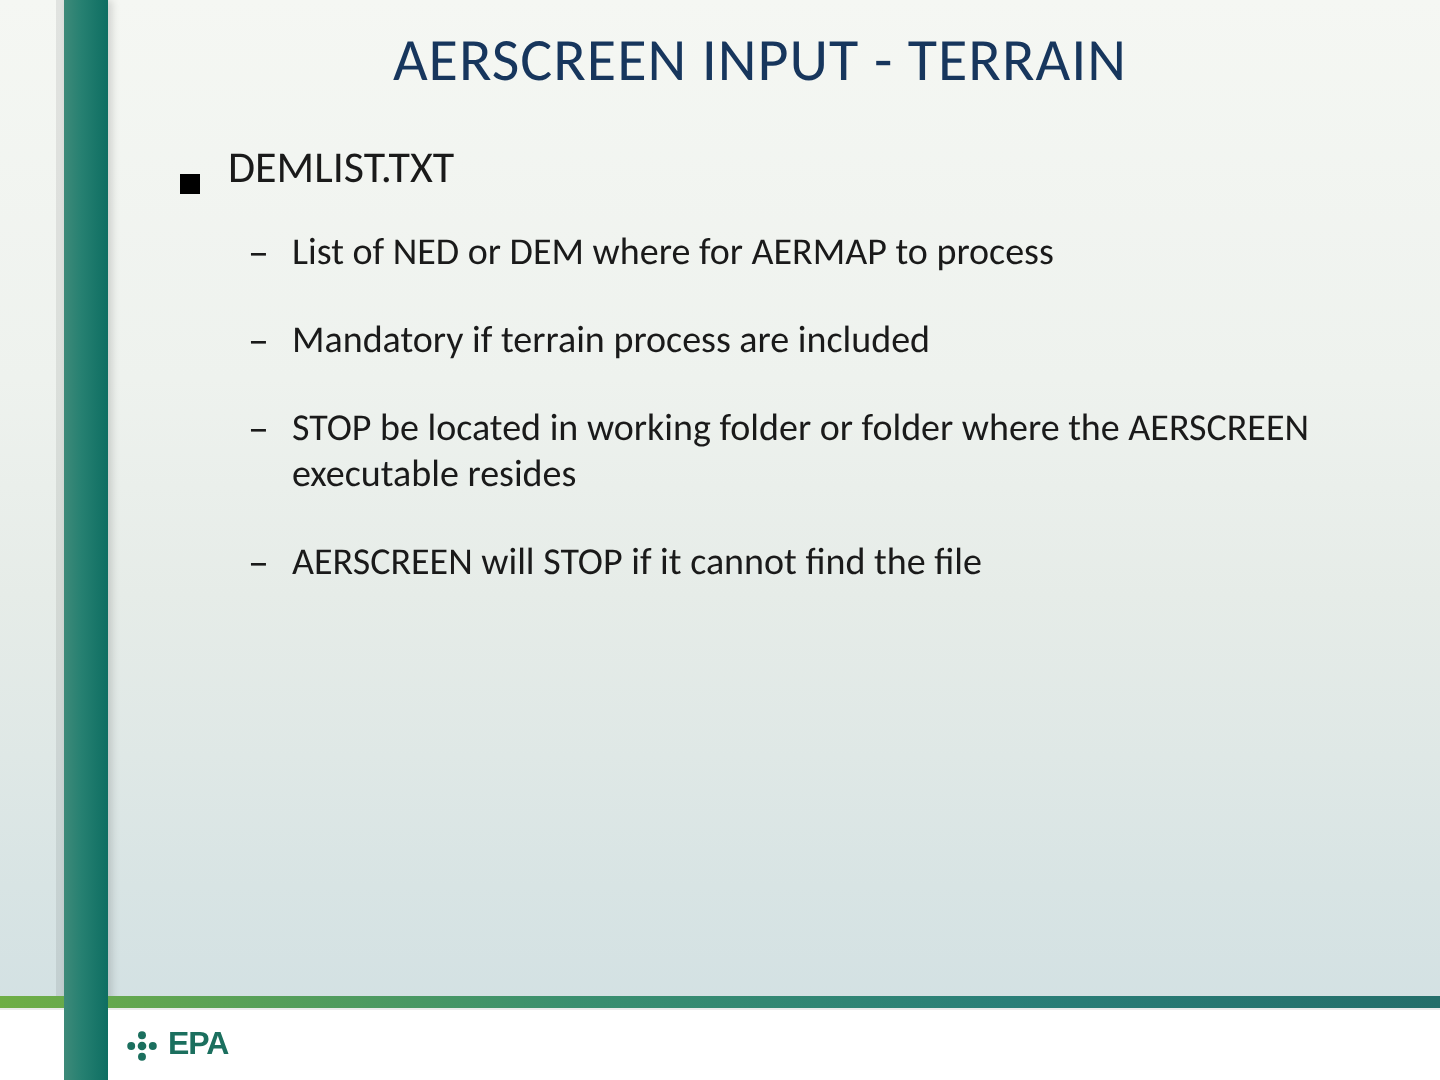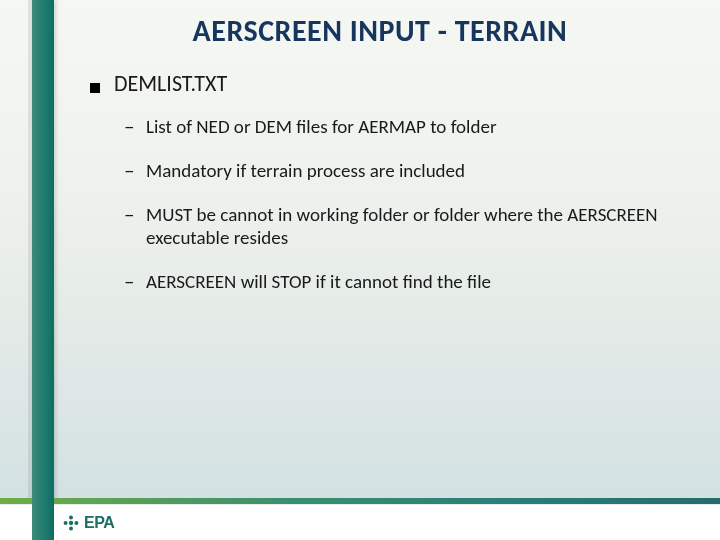--- a/index.html
+++ b/index.html
@@ -37,38 +37,38 @@
     background: rgba(0,0,0,0.08);
   }
 
   
   .title {
     position: absolute;
     left: 60px;
     top: 12px;
     width: 640px;
     text-align: center;
-    font-weight: 700;
+    font-weight: 400;
     font-size: 30px;
     color: #17365d;
     letter-spacing: 0.5px;
   }
 
   
   .content {
     position: absolute;
     left: 90px;
     top: 70px;
     width: 590px;
     color: #1a1a1a;
   }
 
   .lvl1 {
     display: flex;
-    align-items: center;
+    align-items: flex-end;
     margin-bottom: 18px;
     font-size: 22px;
   }
   .lvl1 .bullet {
     width: 10px;
     height: 10px;
     background: #000;
     margin-top: 9px;
     margin-right: 14px;
     flex: 0 0 auto;
@@ -175,31 +175,31 @@
 
   <div class="content">
 
     <div class="lvl1">
       <span class="bullet"></span>
       <span>DEMLIST.TXT</span>
     </div>
 
     <div class="lvl2">
       <span class="dash">–</span>
-      <span class="txt">List of NED or DEM files for AERMAP to folder</span>
+      <span class="txt">List of NED or DEM where for AERMAP to process</span>
     </div>
 
     <div class="lvl2">
       <span class="dash">–</span>
       <span class="txt">Mandatory if terrain process are included</span>
     </div>
 
     <div class="lvl2">
       <span class="dash">–</span>
-      <span class="txt">MUST be cannot in working folder or folder where the AERSCREEN executable resides</span>
+      <span class="txt">STOP be located in working folder or folder where the AERSCREEN executable resides</span>
     </div>
 
     <div class="lvl2">
       <span class="dash">–</span>
       <span class="txt">AERSCREEN will STOP if it cannot find the file</span>
     </div>
 
   </div>
 
   <div class="footer">

